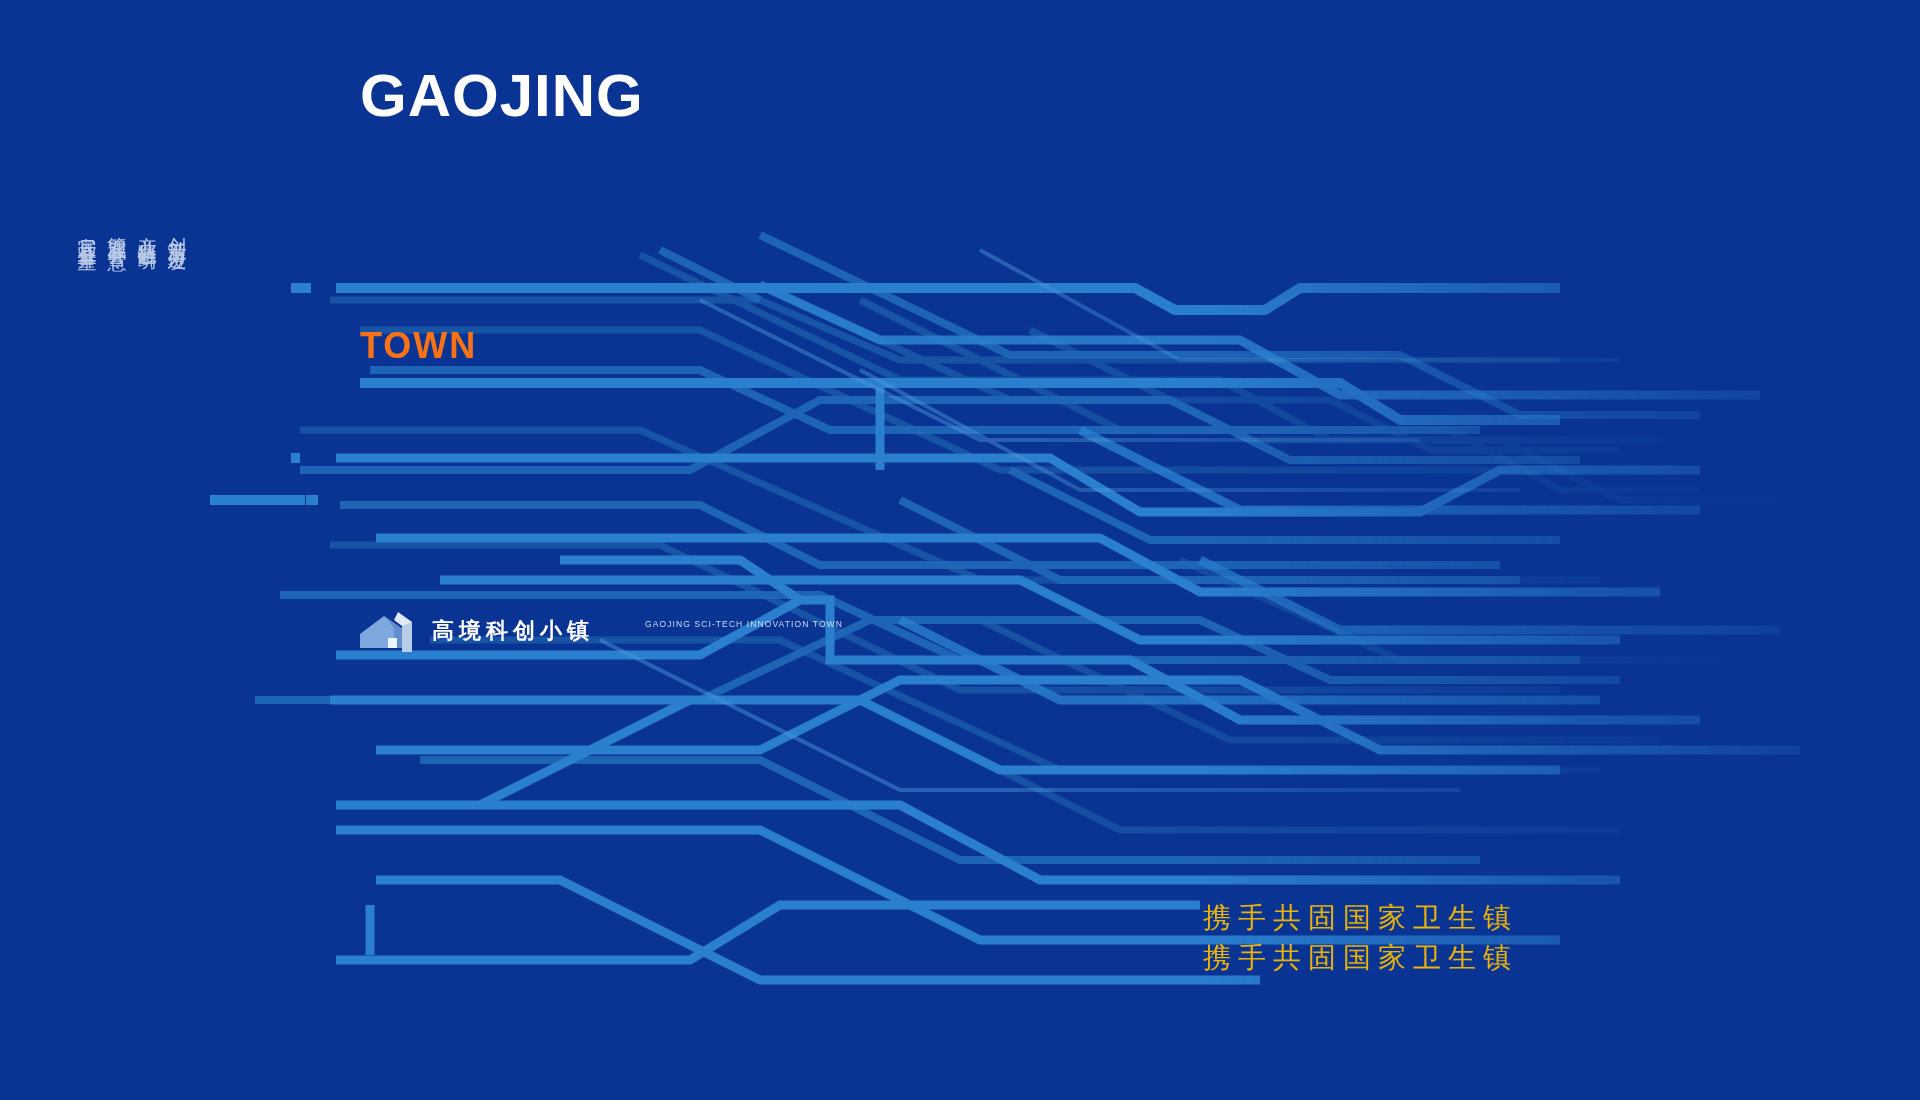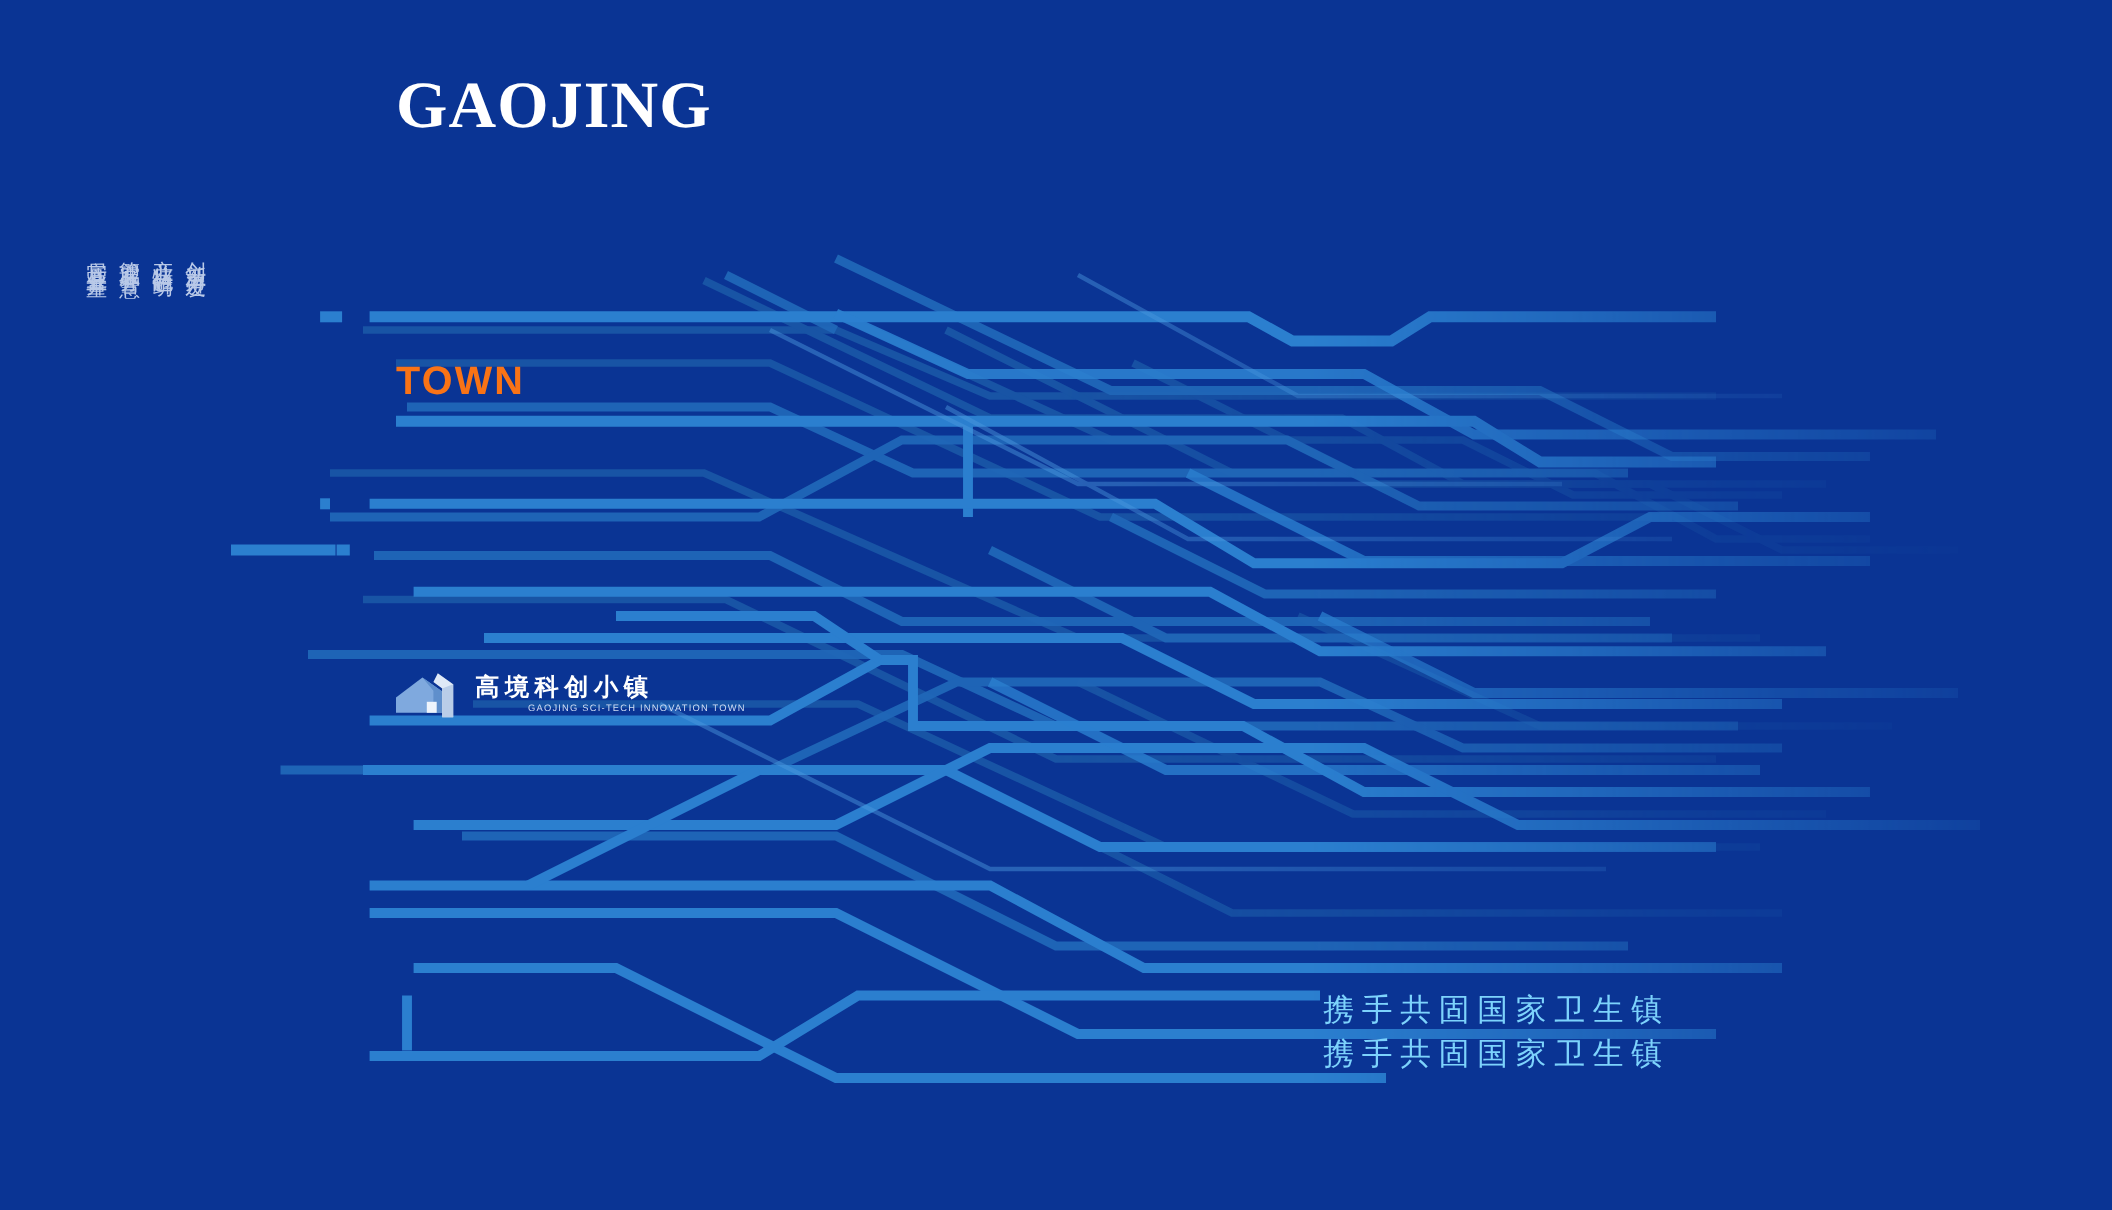--- a/index.html
+++ b/index.html
@@ -47,21 +47,21 @@
     left:360px; top:62px;
     z-index:7;
   }
   .head-line {
     display:block;
     color:#ffffff;
     font-size:60px;
     font-weight:bold;
     letter-spacing:1px;
     line-height:1.12;
-    font-family:Liberation Serif, serif;
+    font-family:Liberation Sans, sans-serif;
     white-space:nowrap;
   }
   #town-word {
     position:absolute;
     left:360px; top:325px;
     color:#f97316;
     font-size:36px;
     font-weight:bold;
     letter-spacing:2px;
     font-family:"Liberation Sans", sans-serif;
@@ -70,21 +70,21 @@
   
   #logo {
     position:absolute;
     left:358px; top:608px;
     display:flex;
     align-items:center;
     gap:12px;
     z-index:8;
   }
   #logo-mark { width:62px; height:46px; flex:none; }
-  #logo-text { display:flex; flex-direction:column; gap:3px; }
+  #logo-text { display:flex; flex-direction:row; gap:3px; }
   #logo-cn {
     color:#ffffff;
     font-size:22px;
     font-weight:bold;
     letter-spacing:5px;
     line-height:1;
     white-space:nowrap;
   }
   #logo-en {
     color:#cfddf4;
@@ -95,21 +95,21 @@
     margin-left:48px;
   }
   
   #slogan {
     position:absolute;
     left:1203px; top:898px;
     z-index:8;
   }
   .slogan-line {
     display:block;
-    color:#7dd3fc;
+    color:#eab308;
     font-size:28px;
     letter-spacing:7px;
     line-height:1.42;
     white-space:nowrap;
     font-family:"Liberation Sans", sans-serif;
   }
 </style>
 </head>
 <body>
 

